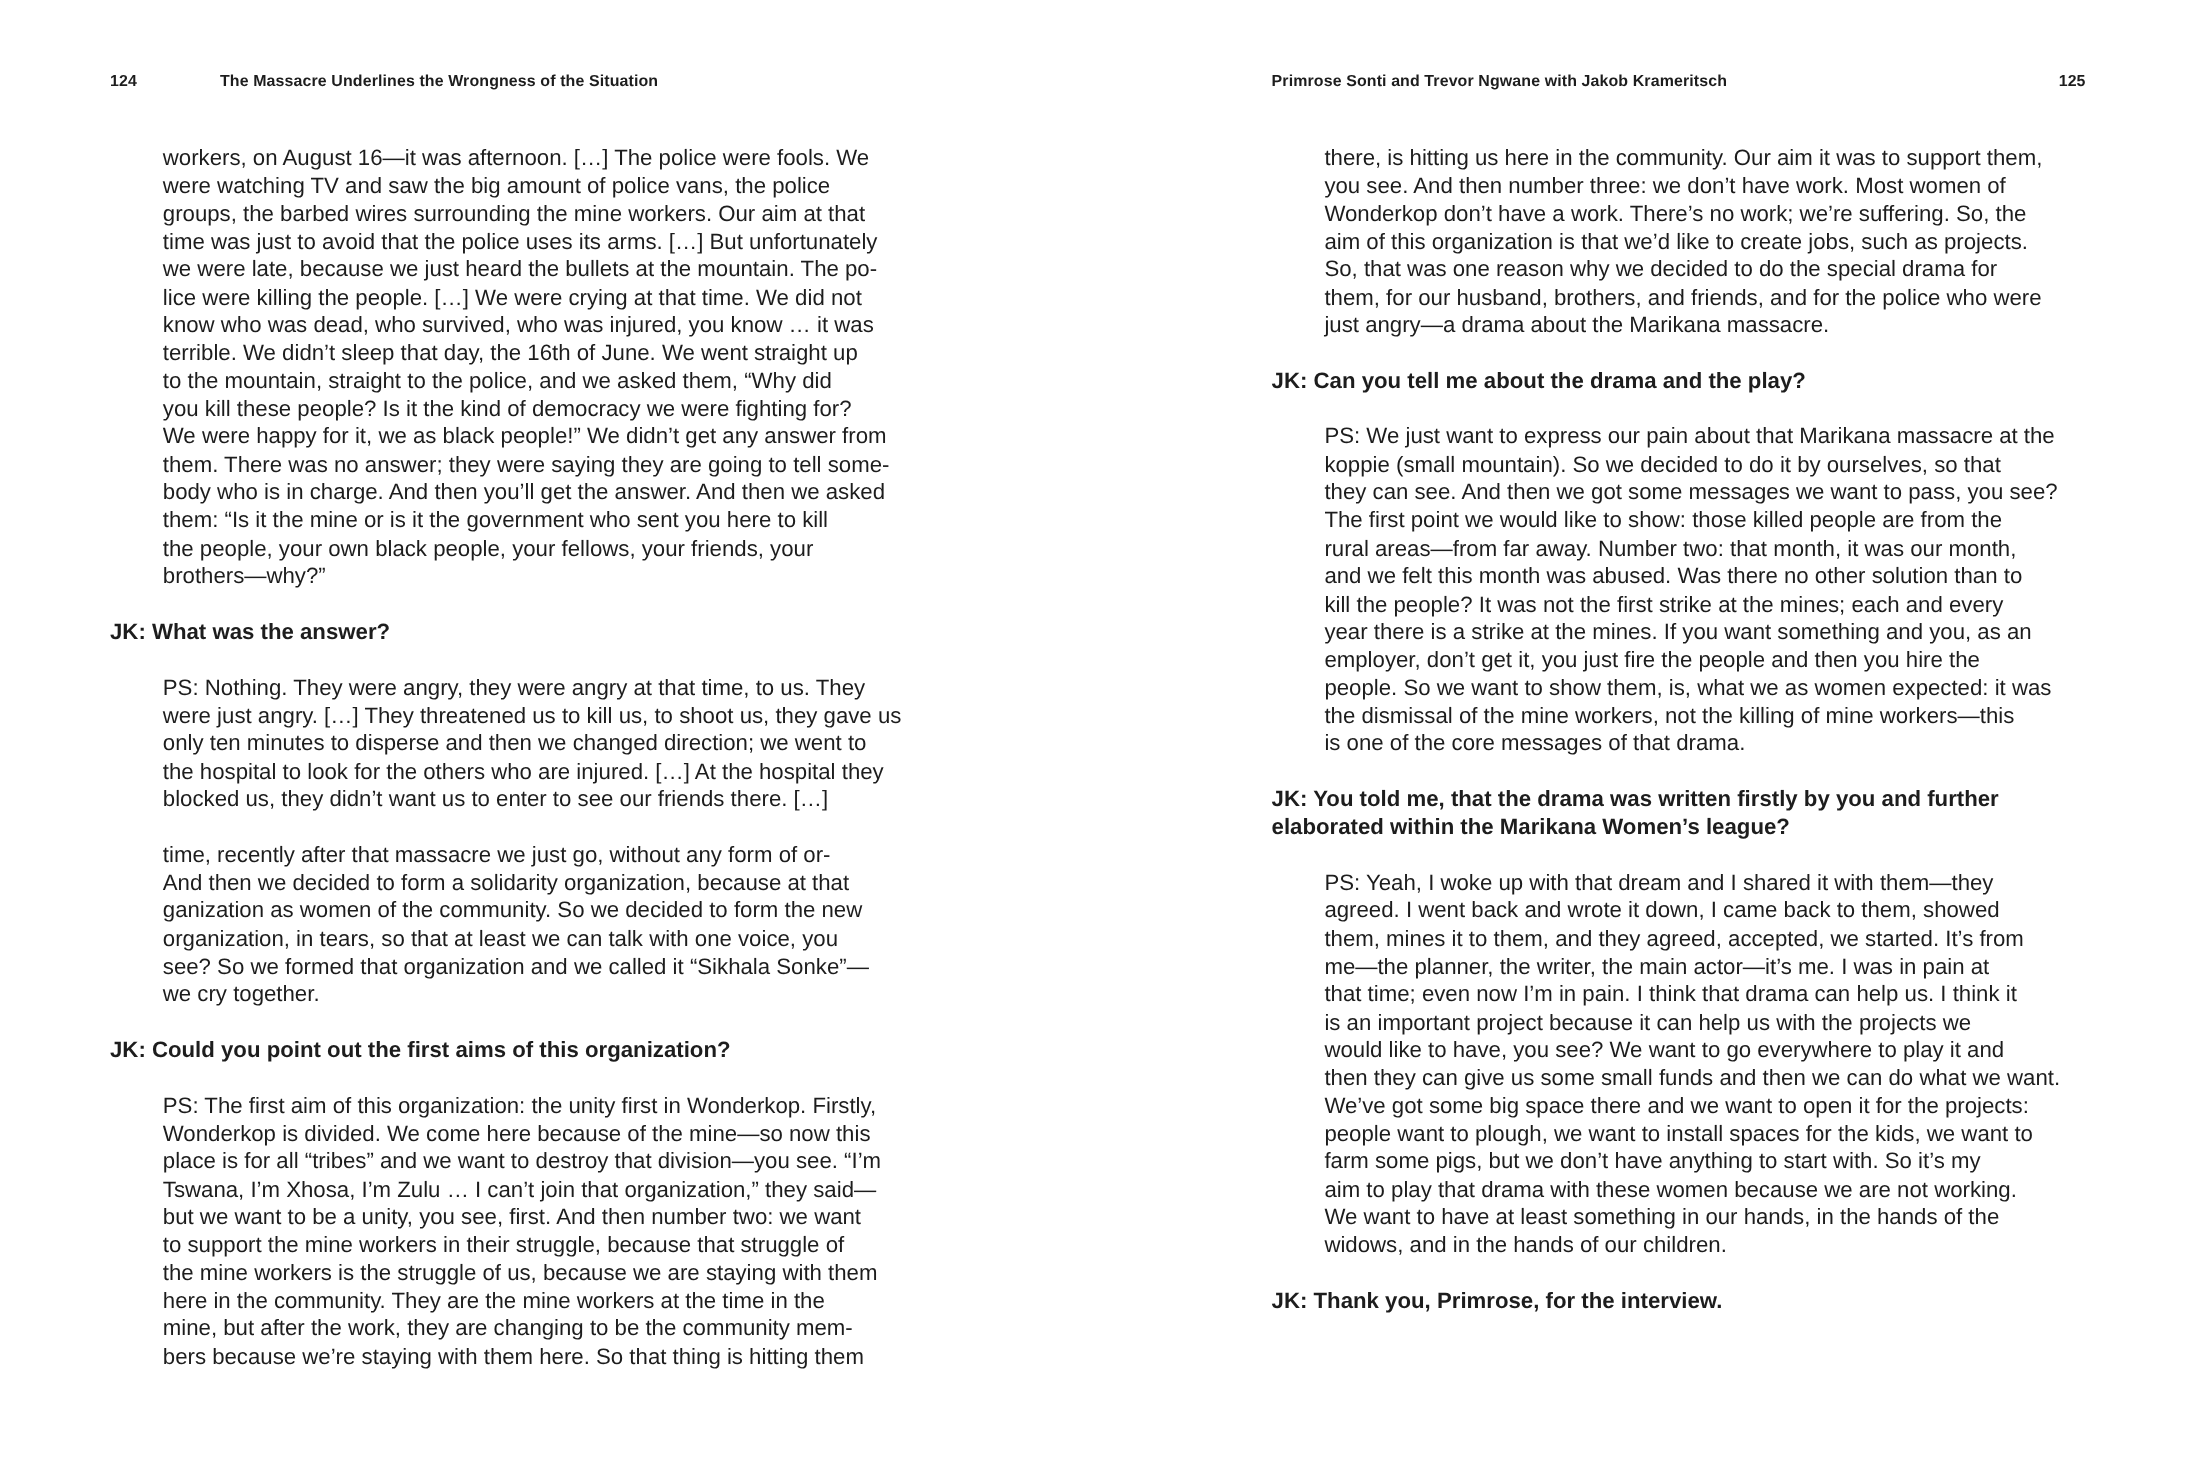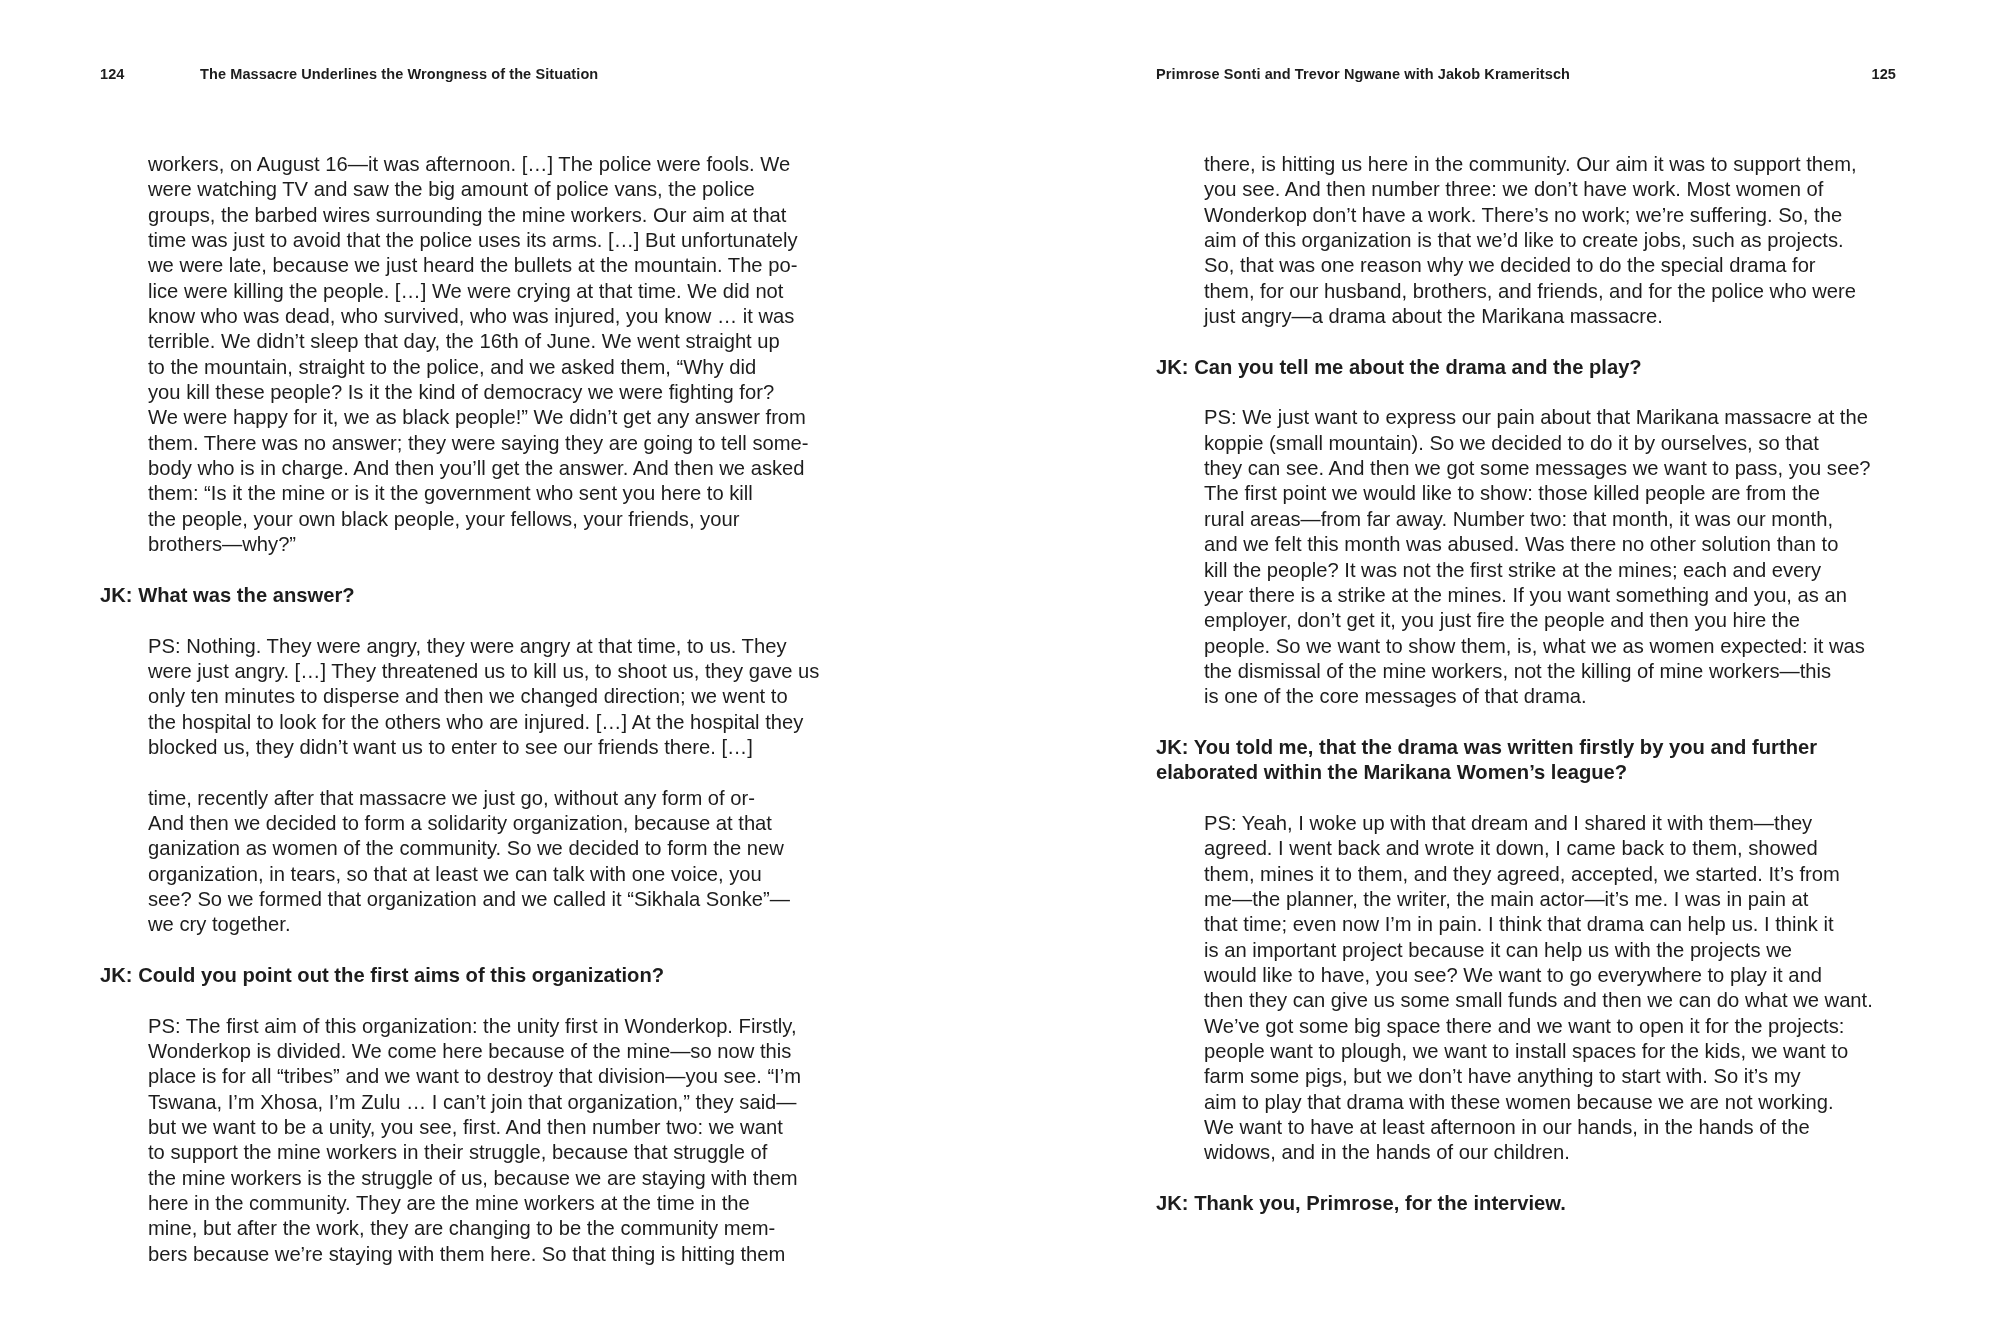--- a/index.html
+++ b/index.html
@@ -46,21 +46,21 @@
       top: 132px;
       font-size: 20.2px;
       line-height: 25.35px;
       white-space: nowrap;
     }
     .page-left .body-text { left: 100px; width: 760px; }
     .page-right .body-text { left: 156px; width: 760px; }
 
     .block { margin: 0 0 25.35px 0; }
     .block:last-child { margin-bottom: 0; }
-    .answer { padding-left: 48px; margin-top: 20px; }
+    .answer { padding-left: 48px; }
     .question { font-weight: bold; }
     .line { display: block; height: 25.35px; }
     .speaker { font-weight: normal; }
   </style>
 </head>
 <body>
 
 <div class="spread">
 
   <div class="page page-left">
@@ -172,21 +172,21 @@
         <span class="line">them, mines it to them, and they agreed, accepted, we started. It’s from</span>
         <span class="line">me—the planner, the writer, the main actor—it’s me. I was in pain at</span>
         <span class="line">that time; even now I’m in pain. I think that drama can help us. I think it</span>
         <span class="line">is an important project because it can help us with the projects we</span>
         <span class="line">would like to have, you see? We want to go everywhere to play it and</span>
         <span class="line">then they can give us some small funds and then we can do what we want.</span>
         <span class="line">We’ve got some big space there and we want to open it for the projects:</span>
         <span class="line">people want to plough, we want to install spaces for the kids, we want to</span>
         <span class="line">farm some pigs, but we don’t have anything to start with. So it’s my</span>
         <span class="line">aim to play that drama with these women because we are not working.</span>
-        <span class="line">We want to have at least afternoon in our hands, in the hands of the</span>
+        <span class="line">We want to have at least something in our hands, in the hands of the</span>
         <span class="line">widows, and in the hands of our children.</span>
       </div>
 
       <div class="block question">
         <span class="line">JK: Thank you, Primrose, for the interview.</span>
       </div>
     </div>
   </div>
 
 </div>

